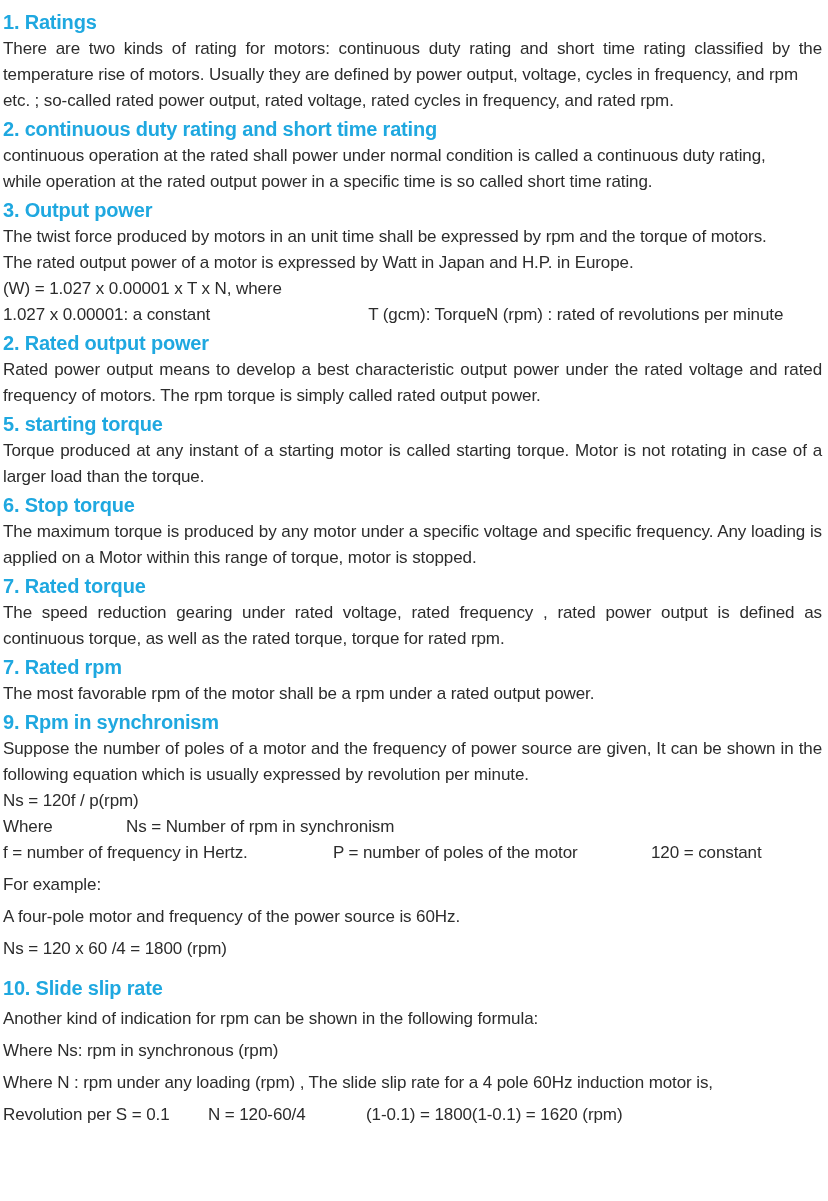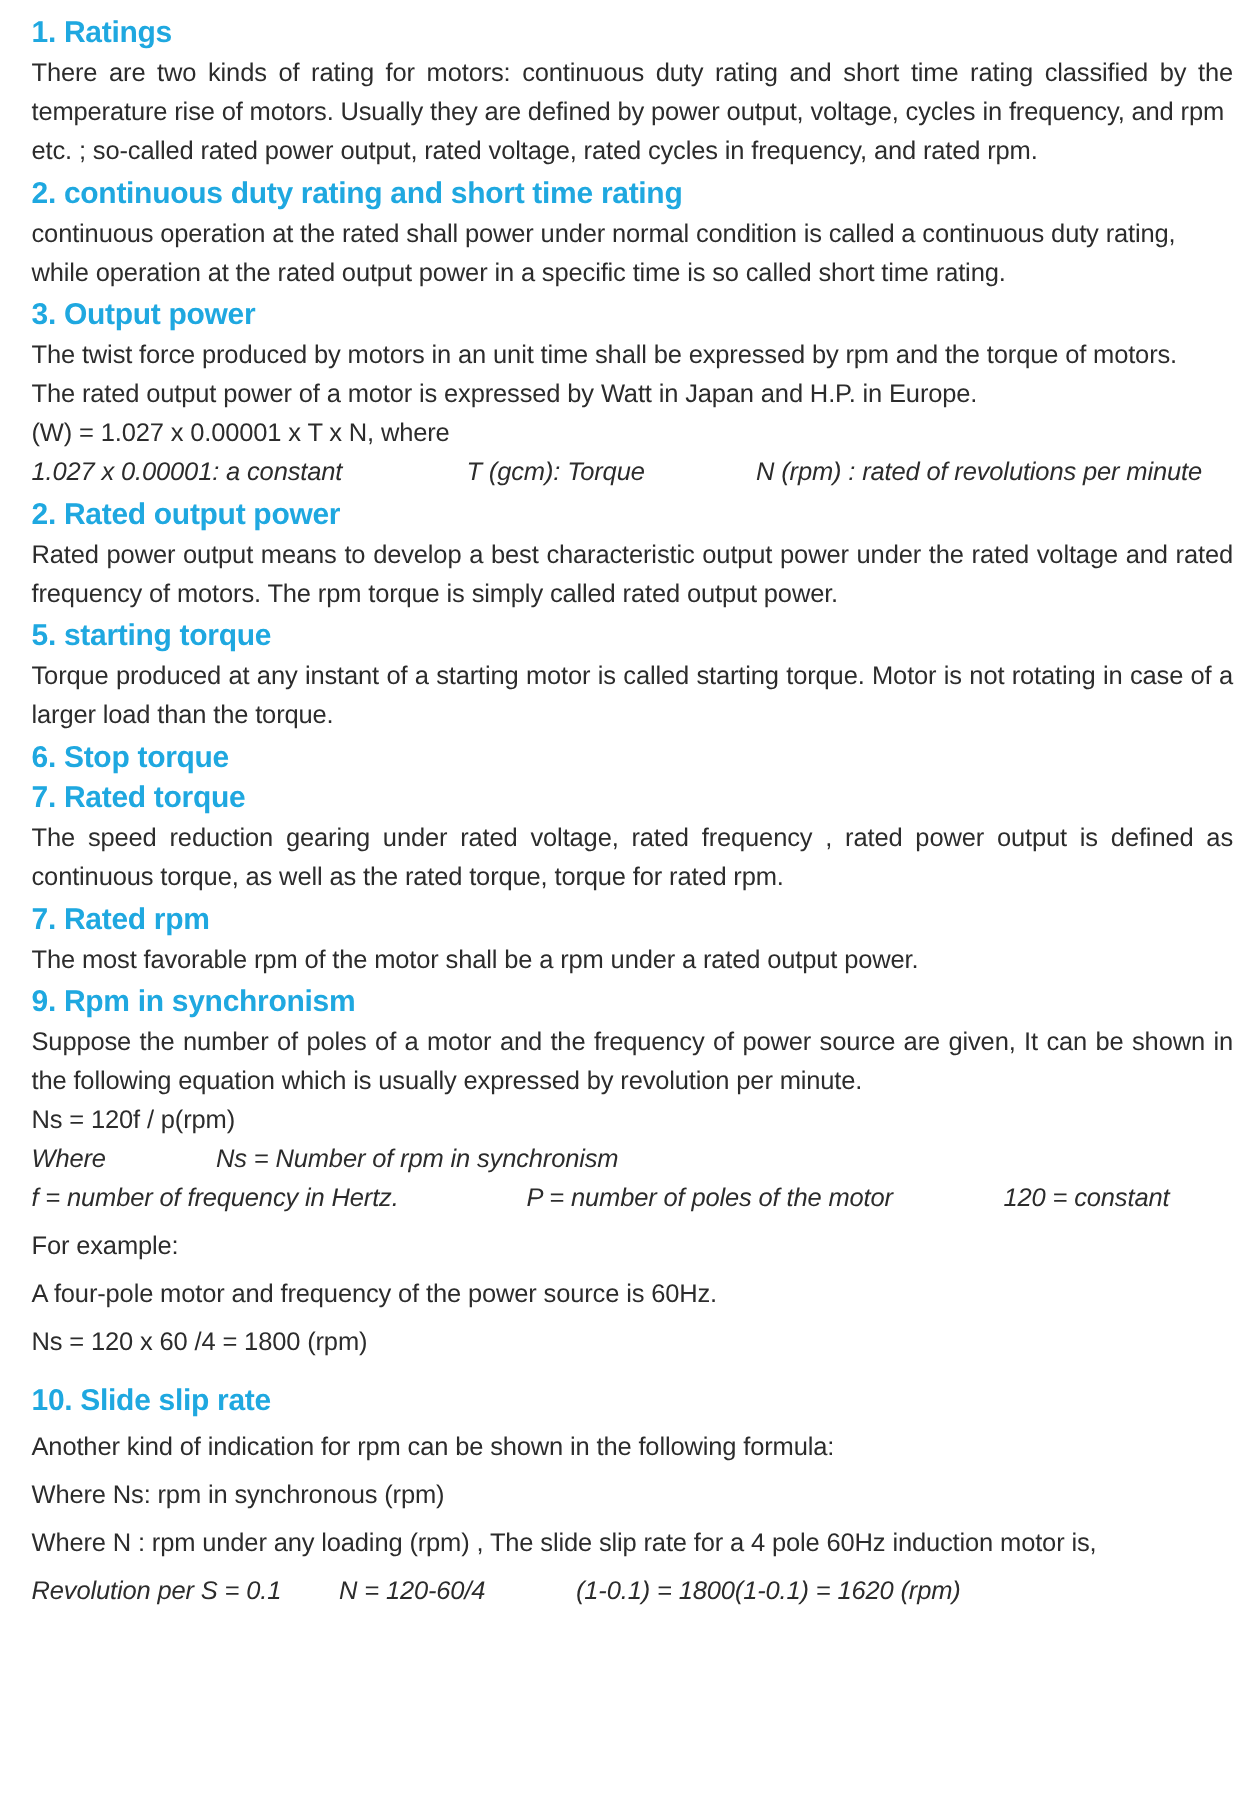--- a/index.html
+++ b/index.html
@@ -4,21 +4,21 @@
 <style>
   html, body {
     margin: 0;
     padding: 0;
     background: #ffffff;
   }
   .page {
     width: 828px;
     min-height: 1201px;
     box-sizing: border-box;
-    padding: 7px 6px 0 21px;
+    padding: 7px 6px 0 3px;
     background: var(--bg, #ffffff);
     font-family: "Liberation Sans", "DejaVu Sans", sans-serif;
     color: var(--text, #2c2c2c);
   }
   .sec { margin: 0; }
   .hd {
     color: var(--accent, #1fa8e0);
     font-size: 20px;
     font-weight: bold;
     line-height: 24px;
@@ -27,25 +27,25 @@
   }
   .hd10 { margin-top: 14px; }
   .body {
     font-size: 17px;
     line-height: 26px;
     letter-spacing: -0.1px;
     margin: 0;
   }
   .just { text-align: justify; }
   .gap { margin-top: 6px; }
-  .row { display: flex; font-style: italic; }
+  .row { display: flex; }
   .c { flex: 0 0 auto; white-space: nowrap; }
   .c:last-child { flex: 0 1 auto; }
   .row3a .c1 { width: 290px; }
-  .row3a .c2 { width: 193px; }
+  .row3a .c2 { width: 193px; text-align: right; }
   .row2w .c1 { width: 123px; }
   .row3f .c1 { width: 330px; }
   .row3f .c2 { width: 318px; }
   .row3r .c1 { width: 205px; }
   .row3r .c2 { width: 158px; }
 </style>
 </head>
 <body>
 
 <div class="page">
@@ -79,20 +79,21 @@
     <p class="body just">Rated power output means to develop a best characteristic output power under the rated voltage and rated frequency of motors. The rpm torque is simply called rated output power.</p>
   </section>
 
   <section class="sec">
     <h2 class="hd">5. starting torque</h2>
     <p class="body just">Torque produced at any instant of a starting motor is called starting torque. Motor is not rotating in case of a larger load than the torque.</p>
   </section>
 
   <section class="sec">
     <h2 class="hd">6. Stop torque</h2>
+    <p class="body just">The maximum torque is produced by any motor under a specific voltage and specific frequency. Any loading is applied on a Motor within this range of torque, motor is stopped.</p>
   </section>
 
   <section class="sec">
     <h2 class="hd">7. Rated torque</h2>
     <p class="body just">The speed reduction gearing under rated voltage, rated frequency , rated power output is defined as continuous torque, as well as the rated torque, torque for rated rpm.</p>
   </section>
 
   <section class="sec">
     <h2 class="hd">7. Rated rpm</h2>
     <p class="body">The most favorable rpm of the motor shall be a rpm under a rated output power.</p>

